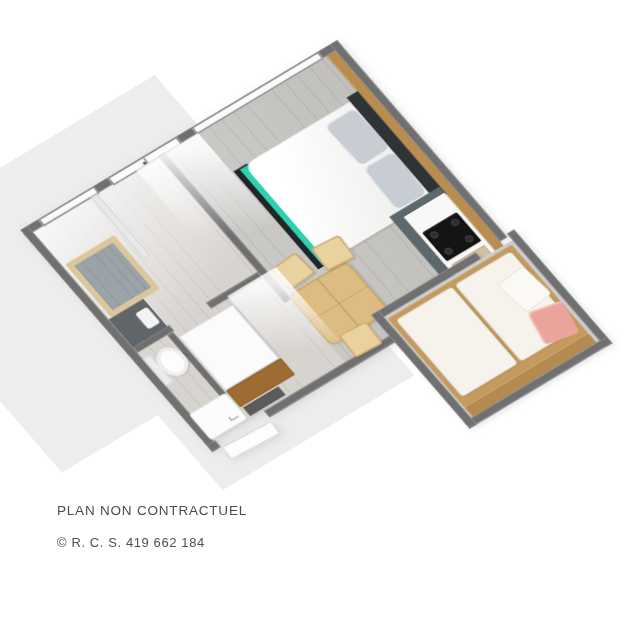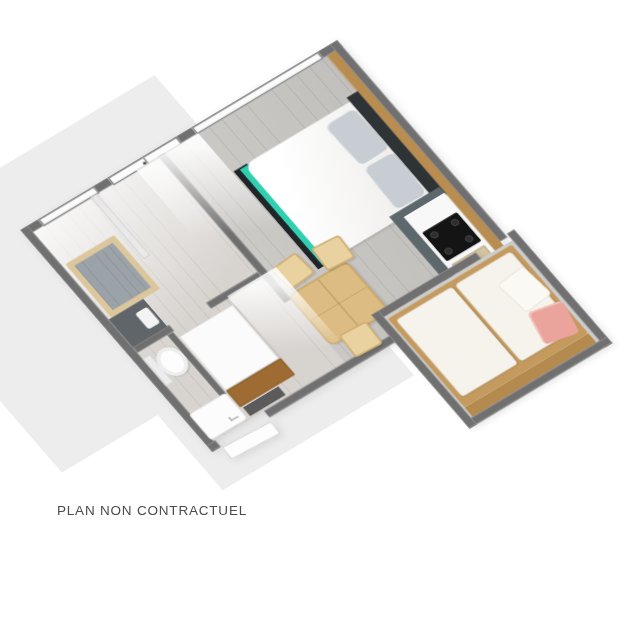--- a/index.html
+++ b/index.html
@@ -185,15 +185,16 @@
       <div class="wall" style="left:0;top:0;width:142px;height:10px;"></div>
       <div class="wall" style="left:184px;top:0;width:10px;height:174px;"></div>
       <div class="wall" style="left:0;top:164px;width:194px;height:10px;"></div>
       <div class="wall" style="left:0;top:0;width:10px;height:174px;"></div>
     </div>
 
   </div>
 
   <div class="caption">
     <div class="l1">PLAN NON CONTRACTUEL</div>
+    <div class="l2">© R. C. S. 419 662 184</div>
   </div>
 
 </div>
 
 </body></html>

